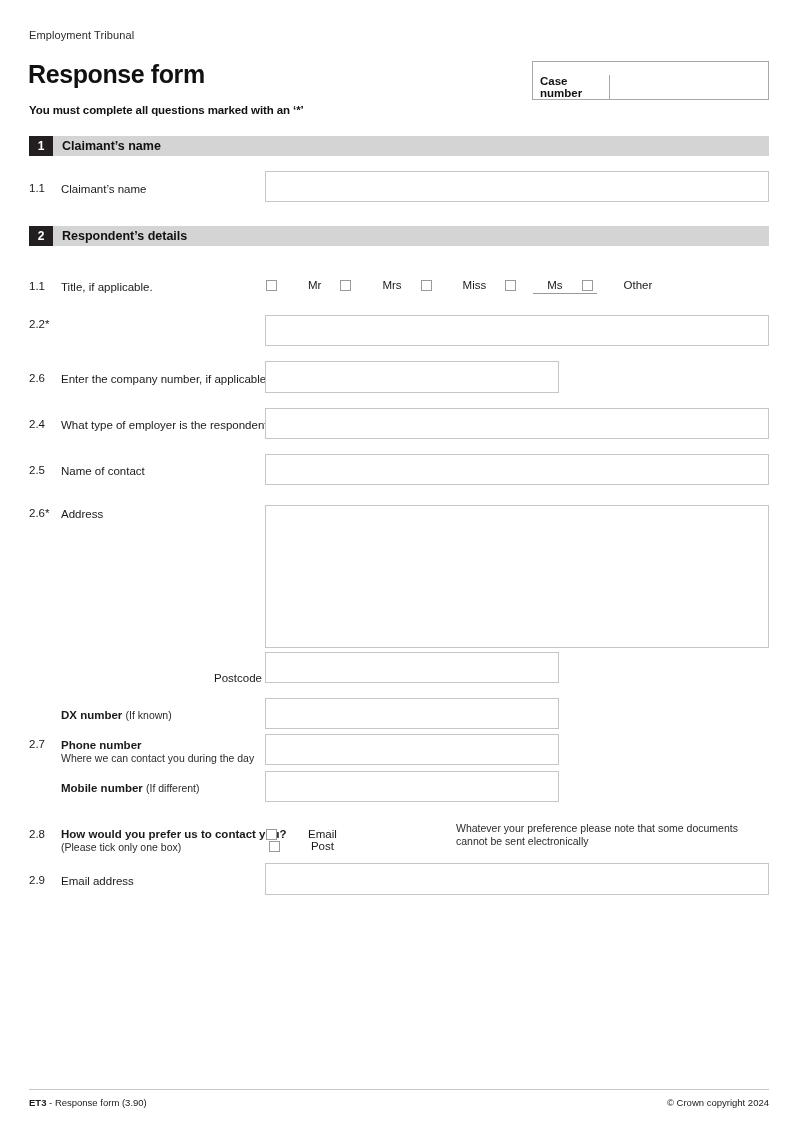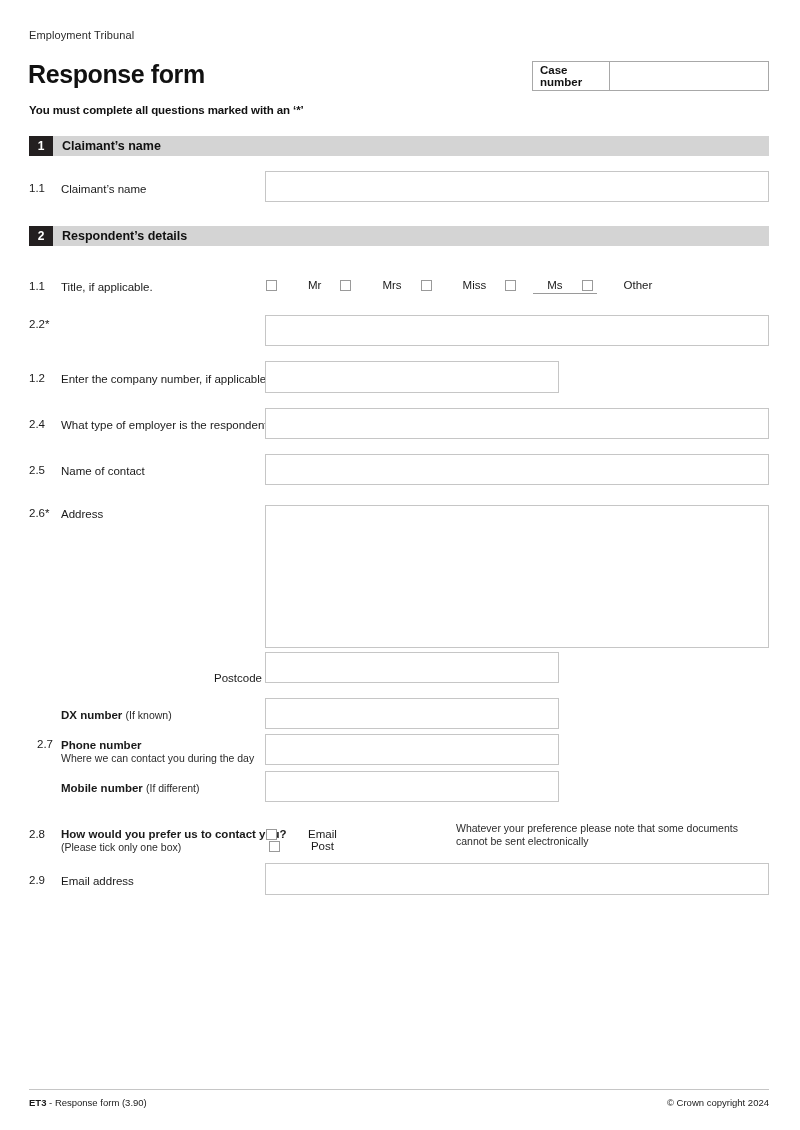--- a/index.html
+++ b/index.html
@@ -46,25 +46,26 @@
     color: #111111;
     letter-spacing: -0.1px;
   }
 
   
   .case-box {
     position: absolute;
     left: 532px;
     top: 61px;
     width: 237px;
-    height: 30px;
+    height: 39px;
     display: flex;
     border: 1px solid #a8a8a8;
     box-sizing: border-box;
     background: #ffffff;
+    align-items: flex-end;
   }
   .case-box-label {
     width: 77px;
     display: flex;
     align-items: center;
     padding-left: 7px;
     font-size: 11.5px;
     font-weight: bold;
     border-right: 1px solid #a8a8a8;
     box-sizing: border-box;
@@ -259,21 +260,21 @@
     <div class="cbitem">
       <span class="cbox"></span>
       <span class="cblabel">Other</span>
     </div>
   </div>
   <div class="write-line" style="left:533px; top:293px; width:64px;"></div>
 
   <div class="qnum" style="left:29px; top:318px;">2.2*</div>
   <div class="field" style="left:265px; top:315px; width:504px; height:31px;"></div>
 
-  <div class="qnum" style="left:29px; top:372px;">1.2</div>
+  <div class="qnum" style="left:29px; top:372px;">2.6</div>
   <div class="qlabel" style="left:61px; top:372px;">Enter the company number, if applicable.</div>
   <div class="field" style="left:265px; top:361px; width:294px; height:32px;"></div>
 
   <div class="qnum" style="left:29px; top:418px;">2.4</div>
   <div class="qlabel" style="left:61px; top:418px;">What type of employer is the respondent?</div>
   <div class="field" style="left:265px; top:408px; width:504px; height:31px;"></div>
 
   <div class="qnum" style="left:29px; top:464px;">2.5</div>
   <div class="qlabel" style="left:61px; top:464px;">Name of contact</div>
   <div class="field" style="left:265px; top:454px; width:504px; height:31px;"></div>
@@ -284,21 +285,21 @@
 
   <div class="label-right" style="left:140px; top:672px; width:122px;">Postcode</div>
   <div class="field" style="left:265px; top:652px; width:294px; height:31px;"></div>
 
   <div class="qlabel bold" style="left:61px; top:708px;">
     <span>DX number</span>
     <span class="sub">(If known)</span>
   </div>
   <div class="field" style="left:265px; top:698px; width:294px; height:31px;"></div>
 
-  <div class="qnum" style="left:29px; top:738px;margin-left:8px;">2.7</div>
+  <div class="qnum" style="left:29px; top:738px;">2.7</div>
   <div class="qlabel bold" style="left:61px; top:738px;">
     <span>Phone number</span>
     <span class="subline">Where we can contact you during the day</span>
   </div>
   <div class="field" style="left:265px; top:734px; width:294px; height:31px;"></div>
 
   <div class="qlabel bold" style="left:61px; top:781px;">
     <span>Mobile number</span>
     <span class="sub">(If different)</span>
   </div>

